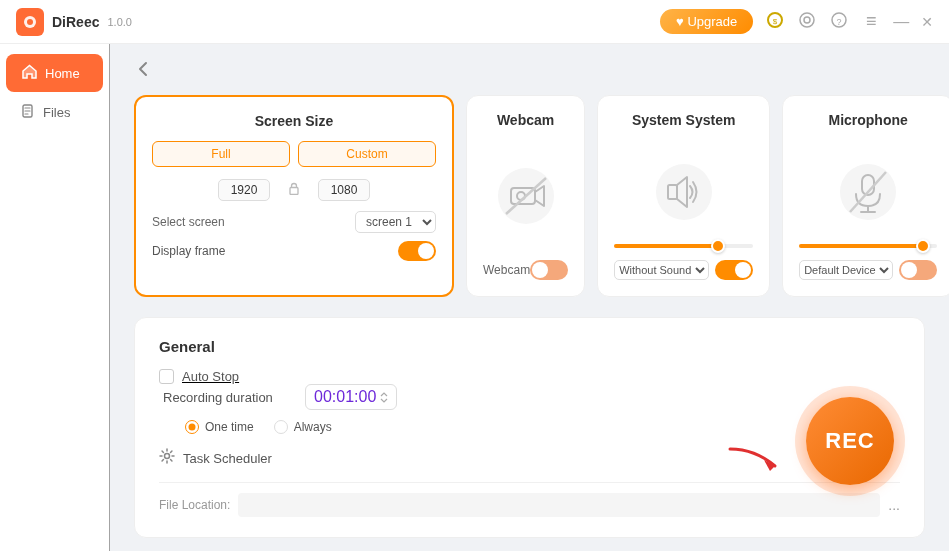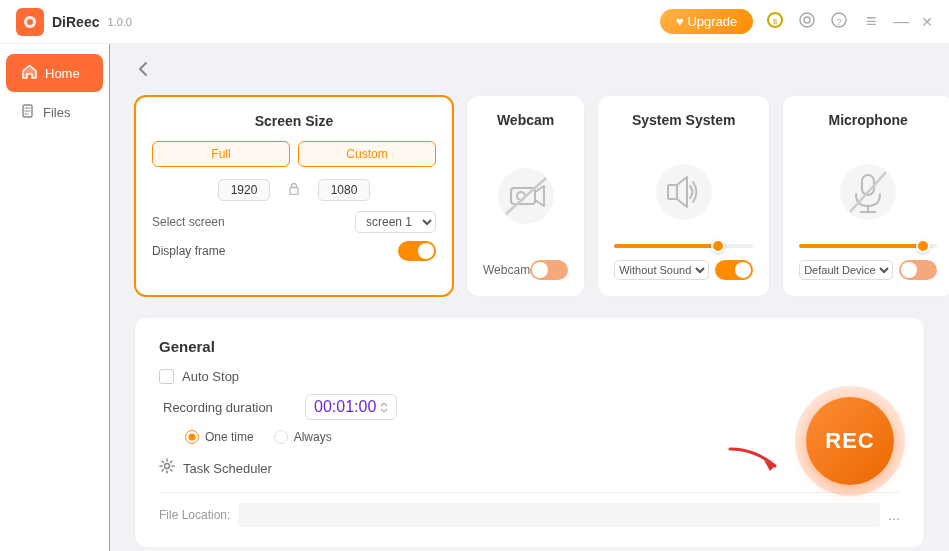--- a/index.html
+++ b/index.html
@@ -339,21 +339,22 @@
       font-size: 15px;
       font-weight: 600;
       color: #333;
       margin-bottom: 14px;
     }
 
     .autostop-row {
       display: flex;
       align-items: center;
       gap: 8px;
-      margin-bottom: 10px;
+      margin-bottom: 0;
+      text-decoration: underline;
     }
     .checkbox {
       width: 15px;
       height: 15px;
       border: 1.5px solid #ccc;
       border-radius: 3px;
       cursor: pointer;
       background: #fff;
     }
     .autostop-label {

